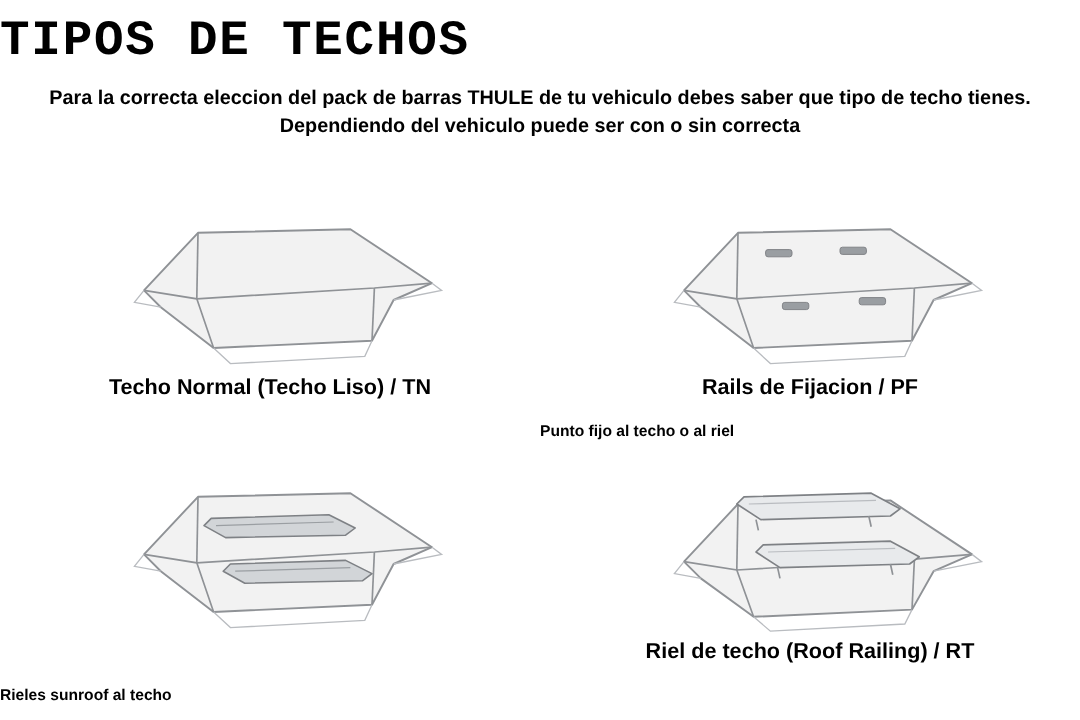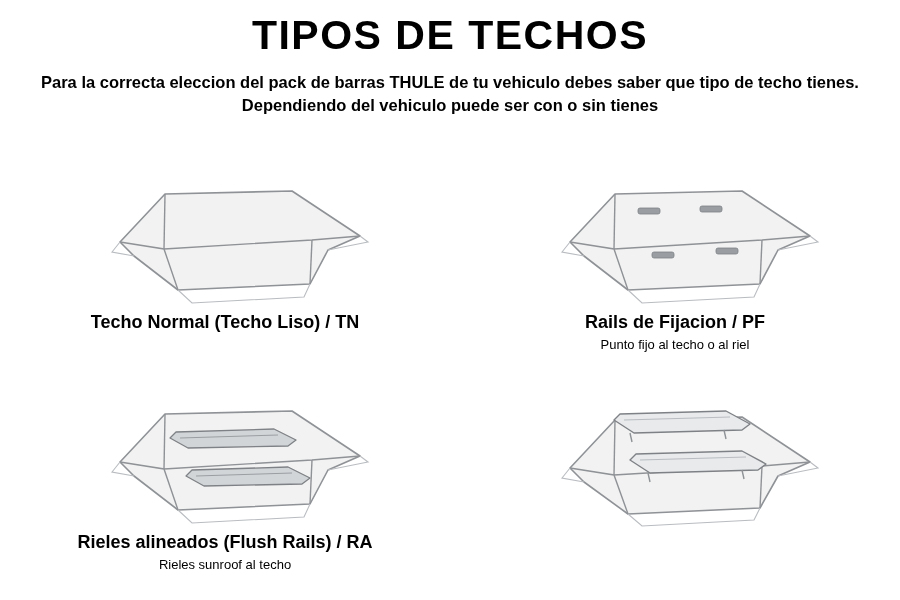--- a/index.html
+++ b/index.html
@@ -15,27 +15,26 @@
     overflow: hidden;
   }
   .page {
     position: relative;
     width: 900px;
     height: 600px;
     box-sizing: border-box;
     padding: 0;
   }
   .title {
-    text-align: center;
     font-size: 41px;
     font-weight: bold;
     letter-spacing: 1.5px;
     margin: 14px 0 0 0;
     line-height: 1.05;
-    font-family: Liberation Sans, sans-serif;
+    font-family: Liberation Mono, monospace;
   }
   .subtitle-block {
     text-align: center;
     margin-top: 14px;
   }
   .subtitle-line {
     font-size: 16.5px;
     font-weight: bold;
     line-height: 1.42;
     font-family: "Liberation Sans", sans-serif;
@@ -73,38 +72,38 @@
     top: 148px;
     text-align: center;
     font-size: 18px;
     font-weight: bold;
     font-family: "Liberation Sans", sans-serif;
   }
   .sub-caption {
     position: absolute;
     left: 0;
     width: 100%;
-    top: 173px;
-    text-align: center;
+    top: 187px;
+    text-align: left;
     font-size: 13px;
-    font-weight: normal;
+    font-weight: bold;
     font-family: "Liberation Sans", sans-serif;
   }
   svg { display: block; }
 </style>
 </head>
 <body>
 
 <div class="page">
 
   <div class="title">TIPOS DE TECHOS</div>
 
   <div class="subtitle-block">
     <div class="subtitle-line">Para la correcta eleccion del pack de barras THULE de tu vehiculo debes saber que tipo de techo tienes.</div>
-    <div class="subtitle-line">Dependiendo del vehiculo puede ser con o sin tienes</div>
+    <div class="subtitle-line">Dependiendo del vehiculo puede ser con o sin correcta</div>
   </div>
 
   <div class="grid">
 
     <div class="cell r1c1">
       <div class="art">
         <svg viewBox="0 0 330 150" width="330" height="150" aria-hidden="true">
           <g fill="#f2f2f2" stroke="#8f9296" stroke-width="1.6" stroke-linejoin="round">
             <path d="M60 78 L105 30 L232 27 L300 72 L268 86 L250 120 L118 126 L74 92 Z"></path>
           </g>
@@ -176,21 +175,20 @@
           <g fill="#d2d5d8" stroke="#7e8185" stroke-width="1.3" stroke-linejoin="round">
             <path d="M116 48 L214 45 L236 56 L228 62 L128 64 L110 54 Z"></path>
             <path d="M132 86 L228 83 L250 94 L242 100 L144 102 L126 92 Z"></path>
           </g>
           <g fill="none" stroke="#9a9ea2" stroke-width="1">
             <path d="M120 54 L218 51"></path>
             <path d="M136 92 L232 89"></path>
           </g>
         </svg>
       </div>
-      <div class="caption">Rieles alineados (Flush Rails) / RA</div>
       <div class="sub-caption">Rieles sunroof al techo</div>
     </div>
 
     <div class="cell r2c2">
       <div class="art">
         <svg viewBox="0 0 330 150" width="330" height="150" aria-hidden="true">
           <g fill="#f2f2f2" stroke="#8f9296" stroke-width="1.6" stroke-linejoin="round">
             <path d="M60 84 L105 36 L232 33 L300 78 L268 92 L250 124 L118 130 L74 98 Z"></path>
           </g>
           <g fill="none" stroke="#8f9296" stroke-width="1.4">
@@ -214,16 +212,17 @@
             <path d="M214 46 L216 55"></path>
             <path d="M138 89 L140 98"></path>
             <path d="M232 86 L234 95"></path>
           </g>
           <g fill="none" stroke="#b9bcc0" stroke-width="1">
             <path d="M114 36 L220 33"></path>
             <path d="M130 76 L236 73"></path>
           </g>
         </svg>
       </div>
+      <div class="caption">Riel de techo (Roof Railing) / RT</div>
     </div>
 
   </div>
 </div>
 
 </body></html>

